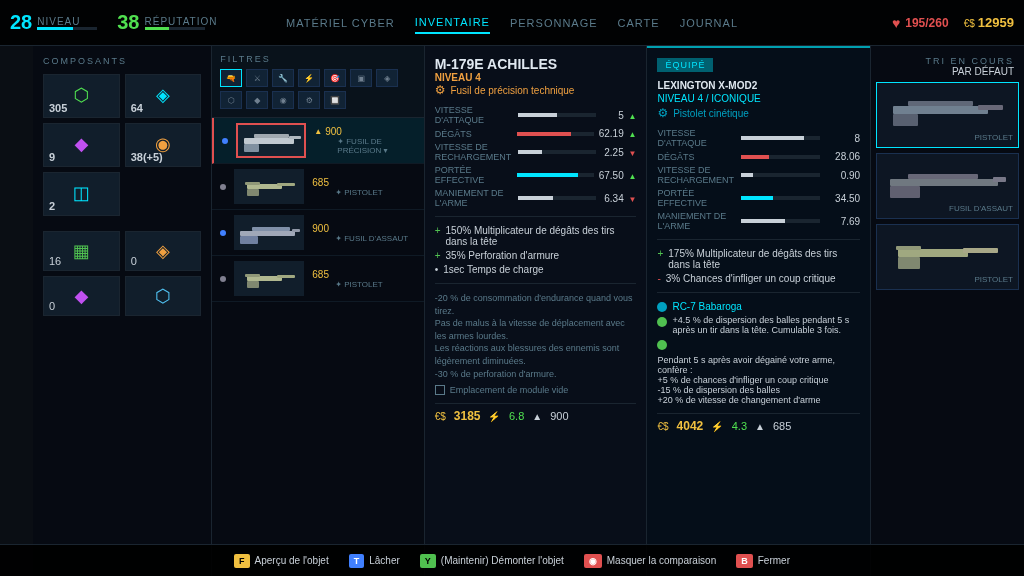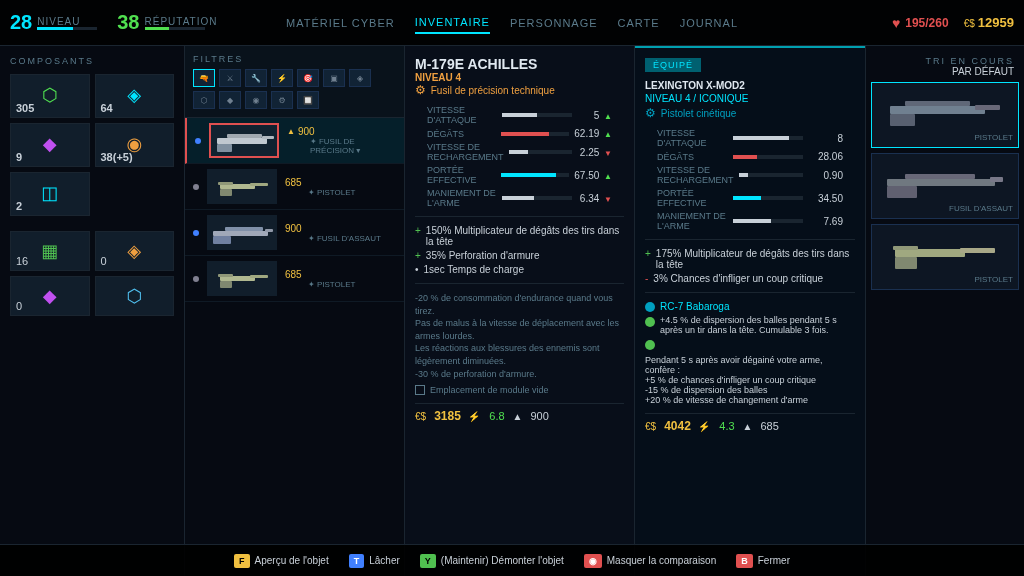--- a/index.html
+++ b/index.html
@@ -335,21 +335,21 @@
 
     .type-label {
       color: #f0a040;
       font-size: 10px;
     }
 
     .stat-row {
       display: flex;
       align-items: center;
       justify-content: space-between;
-      margin: 3px 12px;
+      margin: 3px 0;
     }
 
     .stat-name {
       color: #5a7a8a;
       font-size: 9px;
       text-transform: uppercase;
       flex: 1;
     }
 
     .stat-bar-wrap {
@@ -575,20 +575,21 @@
     .selected-border {
       border: 2px solid #e05050;
     }
 
     .level-normal { color: #f0a040; font-weight: bold; font-size: 10px; }
 
     .panel-container {
       display: flex;
       height: calc(576px - 46px - 0px);
       position: relative;
+      padding-left: 33px;
     }
 
   </style>
 </head>
 <body>
 
 <div class="top-bar">
   <div class="stat-item">
     <span class="stat-level">28</span>
     <div>

